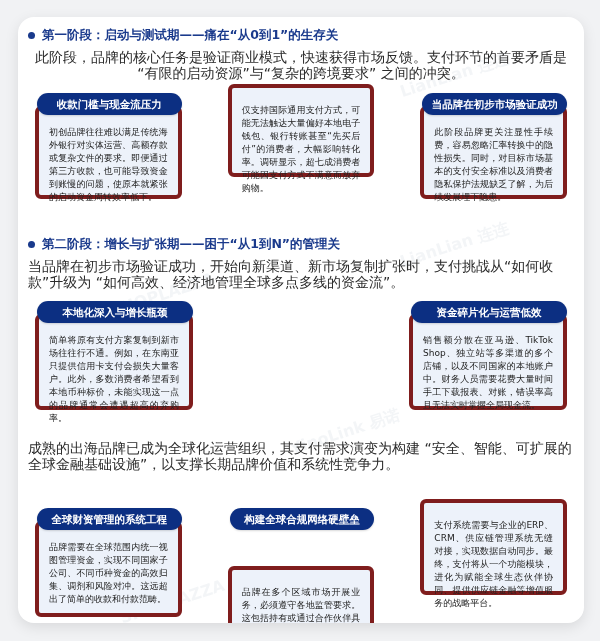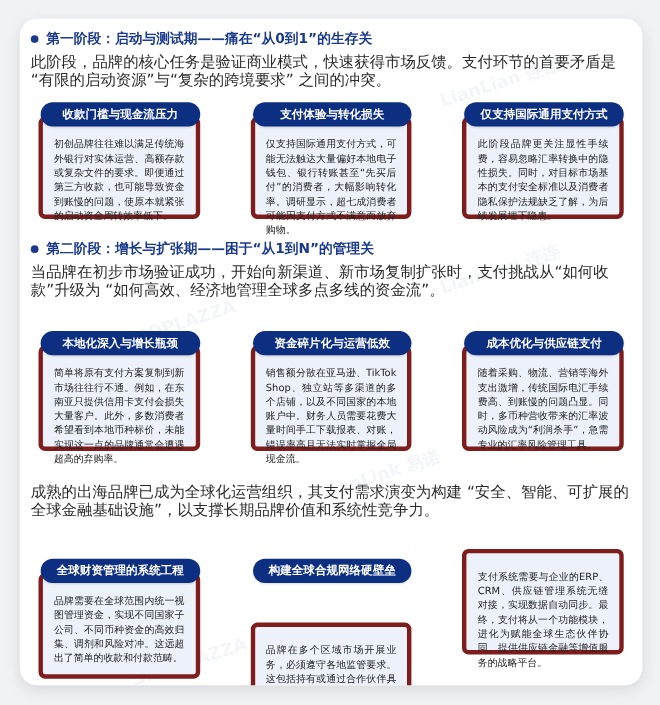--- a/index.html
+++ b/index.html
@@ -47,61 +47,56 @@
 <body>
 
 <div class="sheet">
 
   <span class="wm" style="left:380px;top:48px;">LianLian 连连</span>
   <span class="wm" style="left:380px;top:218px;">LianLian 连连</span>
   <span class="wm" style="left:90px;top:268px;">SHOPLAZZA</span>
   <span class="wm" style="left:270px;top:405px;">YinoLink 易诺</span>
   <span class="wm" style="left:100px;top:575px;">SHOPLAZZA</span>
 
-  <div class="section" style="top:9px;">
+  <div class="section" style="top:9px;text-align:center;">
     <div class="sec-title">
       <span class="dot"></span>
       <span>第一阶段：启动与测试期——痛在“从0到1”的生存关</span>
     </div>
     <div class="sec-desc">此阶段，品牌的核心任务是验证商业模式，快速获得市场反馈。支付环节的首要矛盾是 “有限的启动资源”与“复杂的跨境要求” 之间的冲突。</div>
   </div>
   <div class="cards" style="top:76px;">
     <div class="card">
       <div class="pill">收款门槛与现金流压力</div>
       <div class="card-body" style="height:93px;">初创品牌往往难以满足传统海外银行对实体运营、高额存款或复杂文件的要求。即便通过第三方收款，也可能导致资金到账慢的问题，使原本就紧张的启动资金周转效率低下。</div>
     </div>
     <div class="card">
-      <div class="pill">支付体验与转化损失</div>
       <div class="card-body" style="height:93px;">仅支持国际通用支付方式，可能无法触达大量偏好本地电子钱包、银行转账甚至“先买后付”的消费者，大幅影响转化率。调研显示，超七成消费者可能因支付方式不满意而放弃购物。</div>
     </div>
     <div class="card">
-      <div class="pill">仅支持国际通用支付方式</div>
+      <div class="pill">当品牌在初步市场验证成功</div>
       <div class="card-body" style="height:93px;">此阶段品牌更关注显性手续费，容易忽略汇率转换中的隐性损失。同时，对目标市场基本的支付安全标准以及消费者隐私保护法规缺乏了解，为后续发展埋下隐患。</div>
     </div>
   </div>
 
-  <div class="section" style="top:200px;">
+  <div class="section" style="top:218px;">
     <div class="sec-title">
       <span class="dot"></span>
       <span>第二阶段：增长与扩张期——困于“从1到N”的管理关</span>
     </div>
     <div class="sec-desc">当品牌在初步市场验证成功，开始向新渠道、新市场复制扩张时，支付挑战从“如何收款”升级为 “如何高效、经济地管理全球多点多线的资金流”。</div>
   </div>
   <div class="cards" style="top:284px;">
     <div class="card">
       <div class="pill">本地化深入与增长瓶颈</div>
       <div class="card-body" style="height:96px;">简单将原有支付方案复制到新市场往往行不通。例如，在东南亚只提供信用卡支付会损失大量客户。此外，多数消费者希望看到本地币种标价，未能实现这一点的品牌通常会遭遇超高的弃购率。</div>
     </div>
     <div class="card">
       <div class="pill">资金碎片化与运营低效</div>
       <div class="card-body" style="height:96px;">销售额分散在亚马逊、TikTok Shop、独立站等多渠道的多个店铺，以及不同国家的本地账户中。财务人员需要花费大量时间手工下载报表、对账，错误率高且无法实时掌握全局现金流。</div>
-    </div>
-    <div class="card">
-      <div class="pill">成本优化与供应链支付</div>
-      <div class="card-body" style="height:96px;">随着采购、物流、营销等海外支出激增，传统国际电汇手续费高、到账慢的问题凸显。同时，多币种营收带来的汇率波动风险成为“利润杀手”，急需专业的汇率风险管理工具。</div>
     </div>
   </div>
 
   <div class="section" style="top:418px;">
     <div class="sec-desc">成熟的出海品牌已成为全球化运营组织，其支付需求演变为构建 “安全、智能、可扩展的全球金融基础设施”，以支撑长期品牌价值和系统性竞争力。</div>
   </div>
   <div class="cards" style="top:491px;">
     <div class="card">
       <div class="pill">全球财资管理的系统工程</div>
       <div class="card-body" style="height:96px;">品牌需要在全球范围内统一视图管理资金，实现不同国家子公司、不同币种资金的高效归集、调剂和风险对冲。这远超出了简单的收款和付款范畴。</div>

